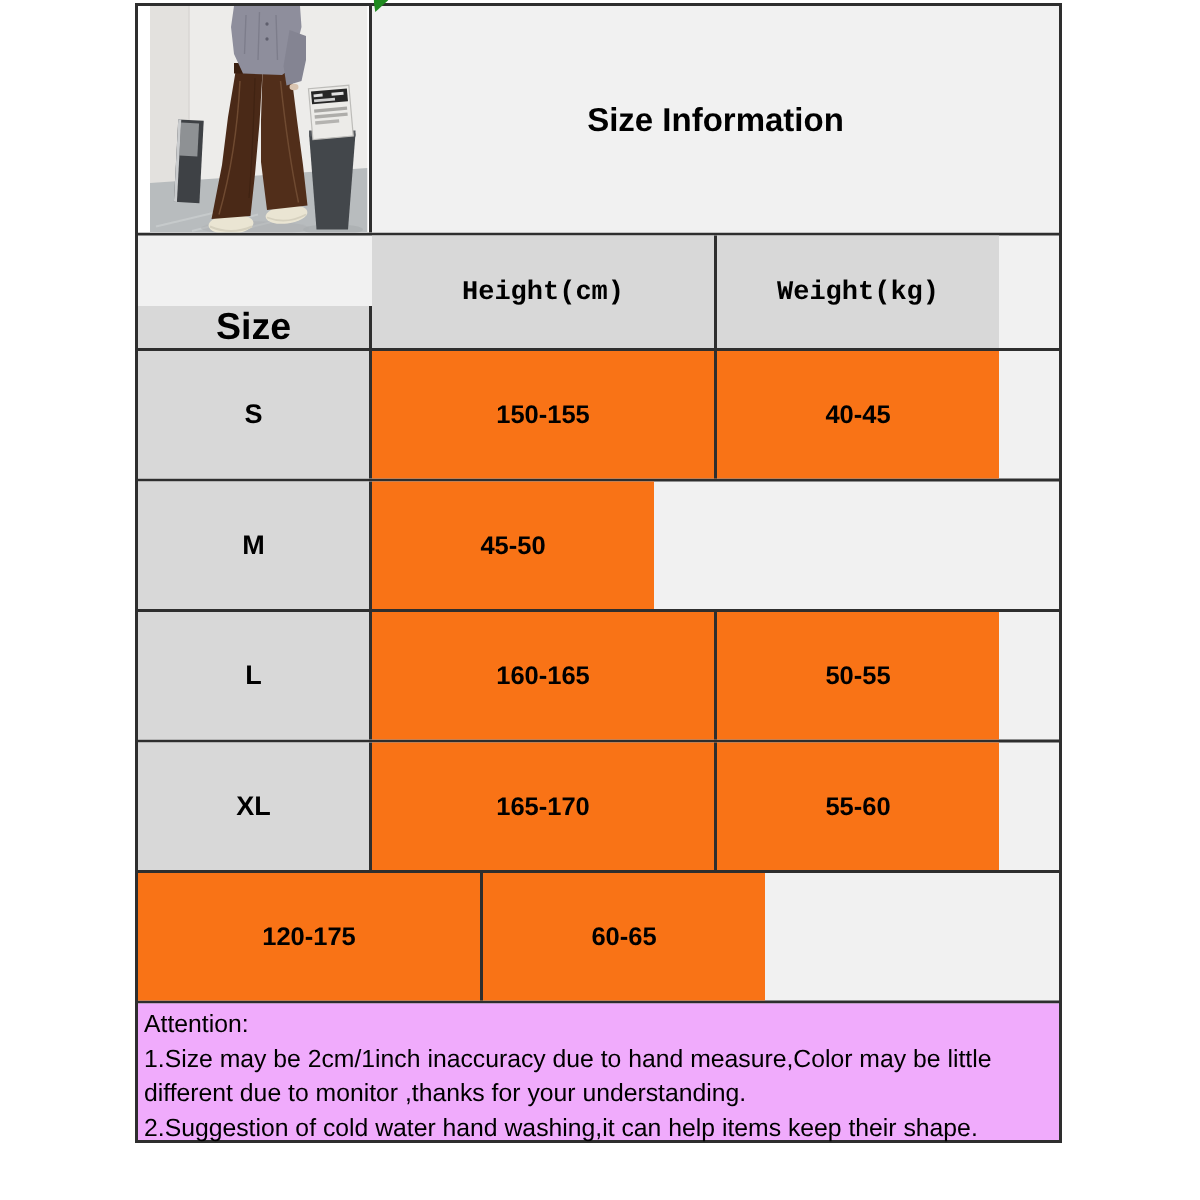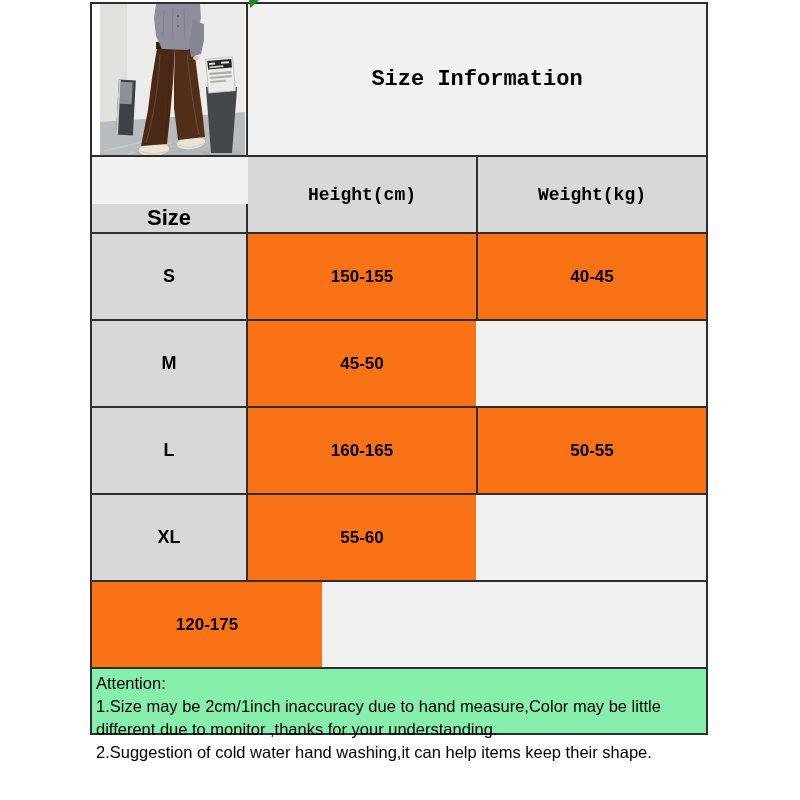--- a/index.html
+++ b/index.html
@@ -19,39 +19,39 @@
   .t-row:last-child{border-bottom:none;}
   .cell{
     box-sizing:border-box;border-right:2px solid #2e2e2e;
     display:flex;align-items:center;justify-content:center;
     text-align:center;
   }
   .cell:last-child{border-right:none;}
 
   .col-size{width:156px;}
   .col-height{width:230px;}
-  .col-weight{width:228px;}
-  .col-title{width:458px;font-family:Liberation Mono, monospace;}
+  .col-weight{width:188px;}
+  .col-title{width:458px;}
 
   .row-photo{height:153px;}
   .row-header{height:77px;}
   .row-data{height:87px;}
 
   .photo-cell{background:#ffffff;position:relative;padding:0;align-items:flex-start;justify-content:flex-start;}
   .title-cell{background:#f1f1f1;}
   .title-text{font-size:22px;font-weight:bold;}
 
   .hdr{background:#d8d8d8;font-weight:bold;}
-  .hdr-size{font-size:22px;margin-top:47px;}
+  .hdr-size{font-size:25px;margin-top:47px;}
   .hdr-col{font-size:18px;font-family:Liberation Mono, monospace;}
 
   .size-col-cell{background:#d8d8d8;font-weight:bold;font-size:18px;}
   .val-cell{background:#f97316;font-weight:bold;font-size:17px;}
 
-  .attention-row{display:block;background:#86efac;height:64px;box-sizing:border-box;
+  .attention-row{display:block;background:#f0abfc;height:91px;box-sizing:border-box;
     padding:3px 0 17px 4px;}
   .attn-line{font-size:16.5px;line-height:23px;white-space:nowrap;}
 
   .photo-svg{position:absolute;left:8px;top:0;width:145px;height:151px;}
 
   .corner-marker{
     position:absolute;left:249px;top:0;width:10px;height:8px;
     clip-path:polygon(0 0,100% 0,12% 100%);
   }
 </style>
@@ -150,24 +150,26 @@
       <div class="cell col-size size-col-cell">M</div>
       <div class="cell col-weight val-cell">45-50</div>
     </div>
     <div class="t-row row-data">
       <div class="cell col-size size-col-cell">L</div>
       <div class="cell col-height val-cell">160-165</div>
       <div class="cell col-weight val-cell">50-55</div>
     </div>
     <div class="t-row row-data">
       <div class="cell col-size size-col-cell">XL</div>
+      <div class="cell col-height val-cell">165-170</div>
       <div class="cell col-weight val-cell">55-60</div>
     </div>
     <div class="t-row row-data">
       <div class="cell col-height val-cell">120-175</div>
+      <div class="cell col-weight val-cell">60-65</div>
     </div>
 
     <div class="t-row attention-row">
       <div class="attn-line">Attention:</div>
       <div class="attn-line">1.Size may be 2cm/1inch inaccuracy due to hand measure,Color may be little</div>
       <div class="attn-line">different due to monitor ,thanks for your understanding.</div>
       <div class="attn-line">2.Suggestion of cold water hand washing,it can help items keep their shape.</div>
     </div>
 
   </div>

